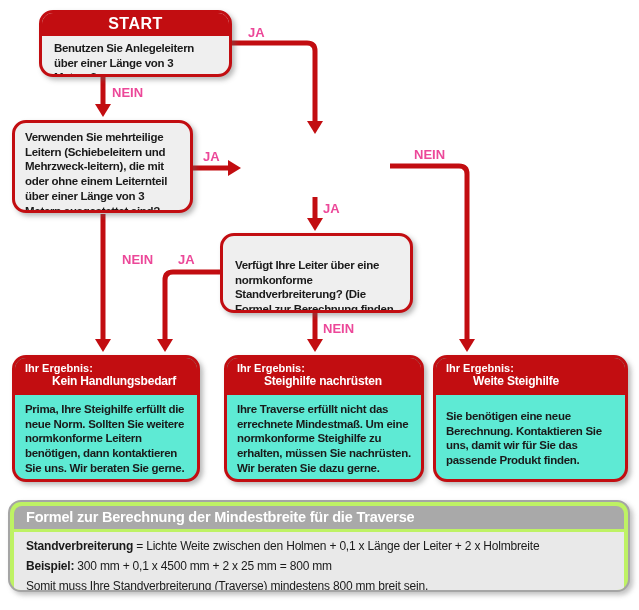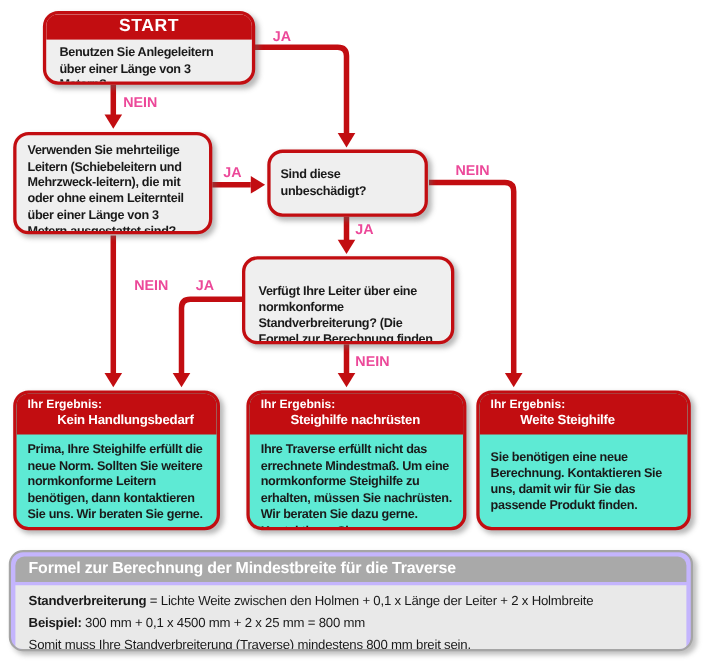--- a/index.html
+++ b/index.html
@@ -67,21 +67,21 @@
     letter-spacing:0;
   }
 
   
   .arrows{position:absolute;left:0;top:0;width:639px;height:610px;pointer-events:none;}
 
   
   .fbox{
     position:absolute;
     left:8px;top:500px;width:622px;height:92px;
-    background:#c4b5fd;
+    background:#bef264;
     border:2px solid #a5a5a5;
     border-radius:13px;
     box-shadow:3px 3px 5px rgba(100,100,100,0.4);
     box-sizing:border-box;
     padding:4px;
     overflow:hidden;
   }
   .fhead{
     background:#a9a9a9;
     color:#ffffff;
@@ -140,23 +140,20 @@
 
   <div class="qbox" style="left:12px;top:10px;width:193px;height:67px;margin-left:27px;">
     <div class="startbar">START</div>
     <div class="qtext" style="padding:5px 12px;">Benutzen Sie Anlegeleitern über einer Länge von 3 Metern?</div>
   </div>
 
   <div class="qbox" style="left:12px;top:120px;width:181px;height:93px;">
     <div class="qtext">Verwenden Sie mehrteilige Leitern (Schiebeleitern und Mehrzweck-leitern), die mit oder ohne einem Leiternteil über einer Länge von 3 Metern ausgestattet sind?</div>
   </div>
 
-  <div class="qbox" style="left:243px;top:136px;width:146px;height:61px;display:flex;align-items:center;">
-    <div class="qtext" style="padding:4px 9px;">Sind diese unbeschädigt?</div>
-  </div>
 
   <div class="qbox" style="left:220px;top:233px;width:193px;height:80px;">
     <div class="qtext" style="padding:6px 12px;margin-top:16px;">Verfügt Ihre Leiter über eine normkonforme Standverbreiterung? (Die Formel zur Berechnung finden Sie unter diesem Diagramm.)</div>
   </div>
 
   <span class="elabel" style="left:248px;top:25px;">JA</span>
   <span class="elabel" style="left:112px;top:85px;">NEIN</span>
   <span class="elabel" style="left:203px;top:149px;">JA</span>
   <span class="elabel" style="left:414px;top:147px;">NEIN</span>
   <span class="elabel" style="left:323px;top:201px;">JA</span>

